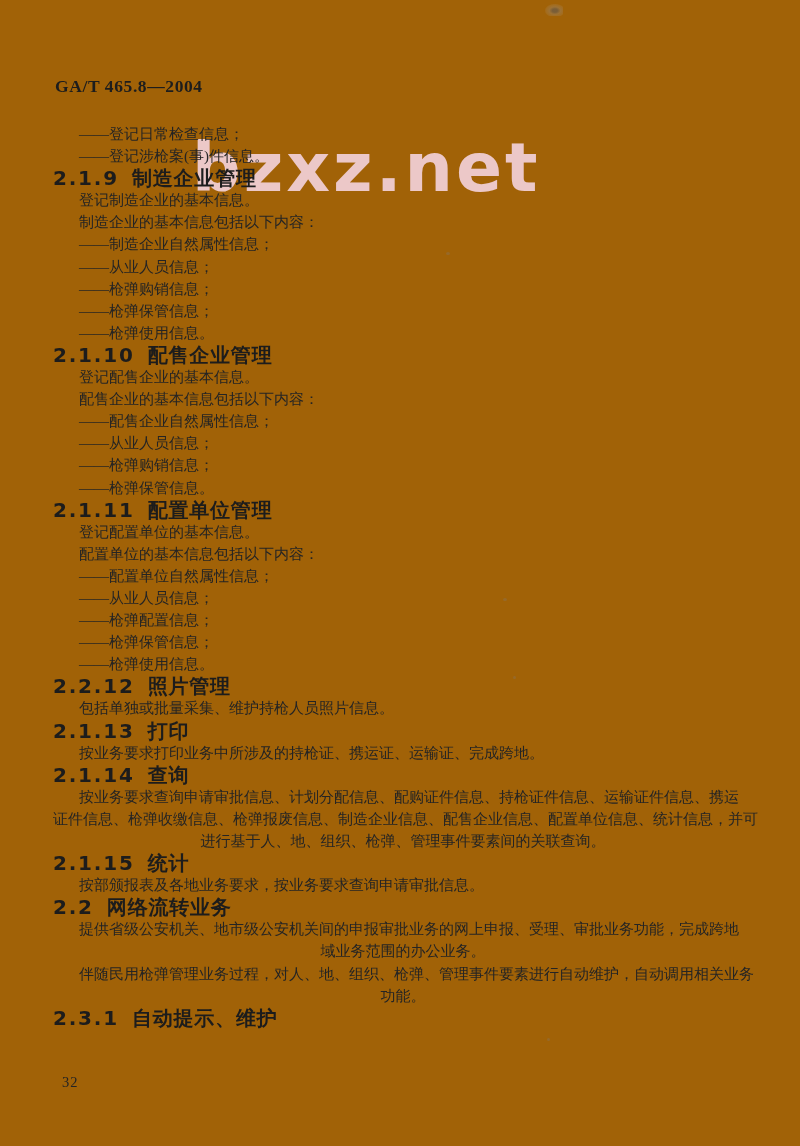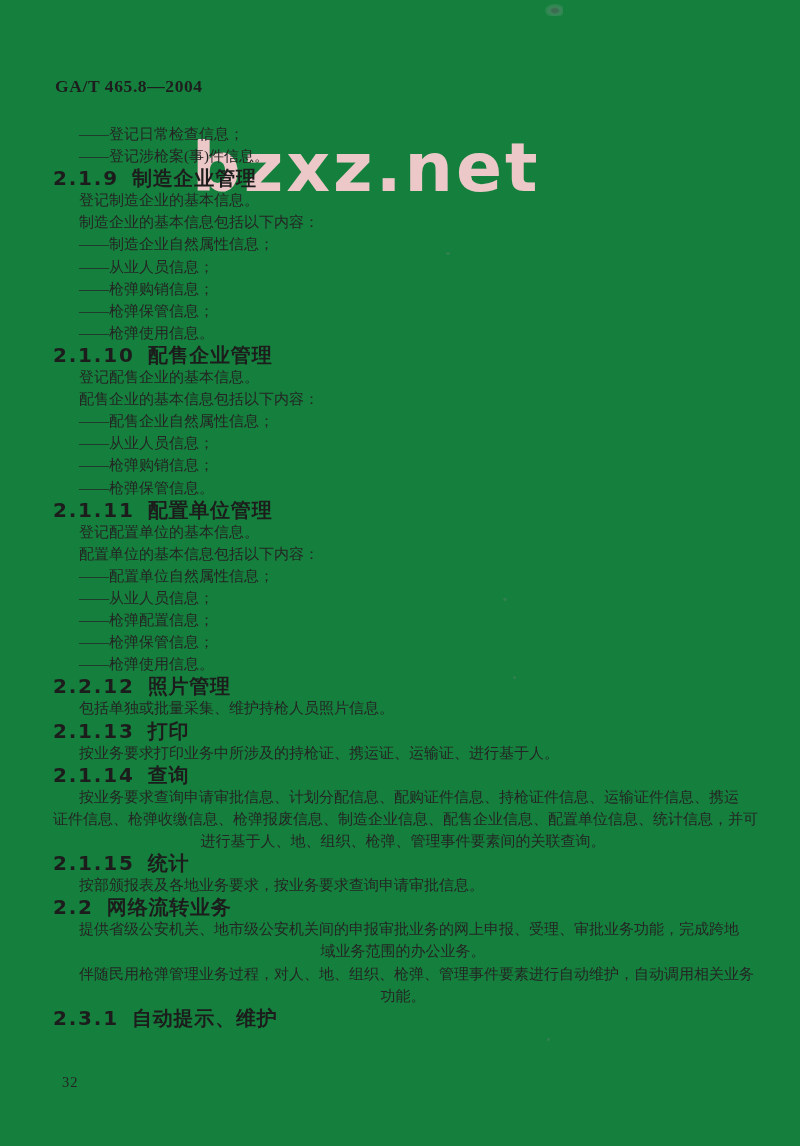--- a/index.html
+++ b/index.html
@@ -6,21 +6,21 @@
     --text-color: #242424;
     --wm-color: #ecc8c8;
   }
   * { box-sizing: border-box; }
   html, body { margin: 0; padding: 0; background: #e8e8e8; }
   .page {
     position: relative;
     width: 800px;
     height: 1146px;
     margin: 0 auto;
-    background: #15803d;
+    background: #a16207;
     overflow: hidden;
     color: var(--text-color);
     font-family: "Liberation Serif", "DejaVu Serif", serif;
   }
   
   .std-header {
     position: absolute;
     left: 55px;
     top: 76px;
     font-family: "Liberation Serif", "DejaVu Serif", serif;
@@ -131,21 +131,21 @@
       <div class="line para">登记配置单位的基本信息。</div>
       <div class="line para">配置单位的基本信息包括以下内容：</div>
       <div class="line dash">——配置单位自然属性信息；</div>
       <div class="line dash">——从业人员信息；</div>
       <div class="line dash">——枪弹配置信息；</div>
       <div class="line dash">——枪弹保管信息；</div>
       <div class="line dash">——枪弹使用信息。</div>
       <div class="line heading"><span class="hnum">2.2.12</span><span class="htitle">照片管理</span></div>
       <div class="line para">包括单独或批量采集、维护持枪人员照片信息。</div>
       <div class="line heading"><span class="hnum">2.1.13</span><span class="htitle">打印</span></div>
-      <div class="line para">按业务要求打印业务中所涉及的持枪证、携运证、运输证、进行基于人。</div>
+      <div class="line para">按业务要求打印业务中所涉及的持枪证、携运证、运输证、完成跨地。</div>
       <div class="line heading"><span class="hnum">2.1.14</span><span class="htitle">查询</span></div>
       <div class="line para">按业务要求查询申请审批信息、计划分配信息、配购证件信息、持枪证件信息、运输证件信息、携运</div>
       <div class="line cont">证件信息、枪弹收缴信息、枪弹报废信息、制造企业信息、配售企业信息、配置单位信息、统计信息，并可</div>
       <div class="line cont">进行基于人、地、组织、枪弹、管理事件要素间的关联查询。</div>
       <div class="line heading"><span class="hnum">2.1.15</span><span class="htitle">统计</span></div>
       <div class="line para">按部颁报表及各地业务要求，按业务要求查询申请审批信息。</div>
       <div class="line heading"><span class="hnum">2.2</span><span class="htitle">网络流转业务</span></div>
       <div class="line para">提供省级公安机关、地市级公安机关间的申报审批业务的网上申报、受理、审批业务功能，完成跨地</div>
       <div class="line cont">域业务范围的办公业务。</div>
       <div class="line para">伴随民用枪弹管理业务过程，对人、地、组织、枪弹、管理事件要素进行自动维护，自动调用相关业务</div>

